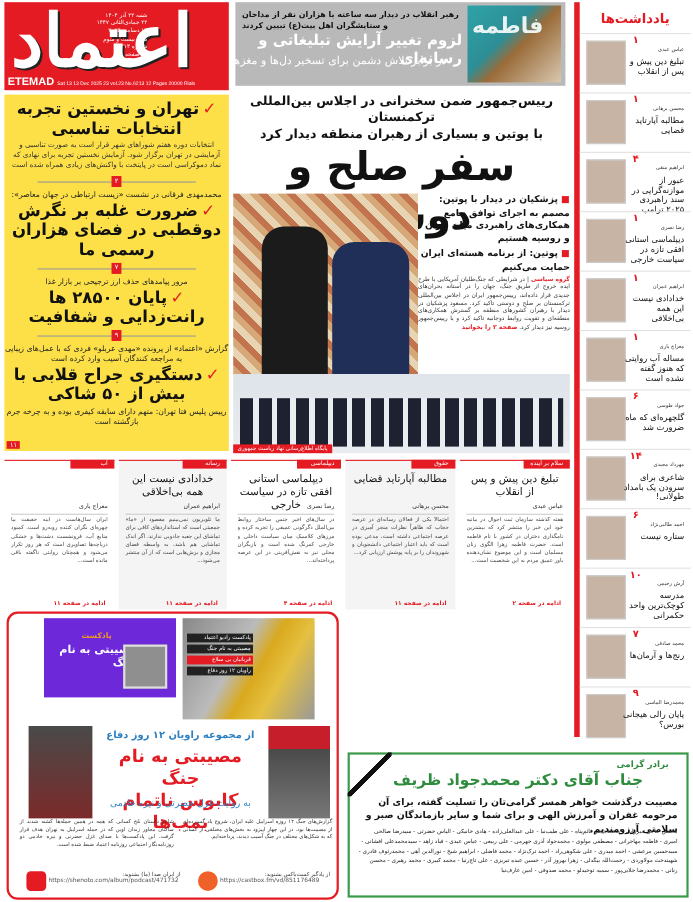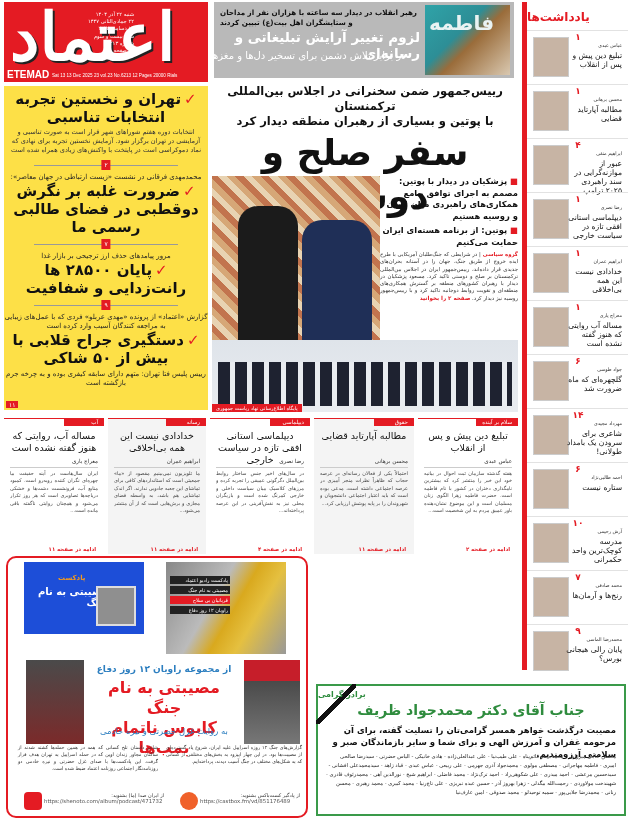--- a/index.html
+++ b/index.html
@@ -13,21 +13,21 @@
 .mast .info{position:absolute;left:48px;bottom:4px;font-size:4.6px;direction:ltr;font-family:"Liberation Sans",sans-serif;white-space:nowrap}
 
 .leader{left:214px;top:2px;width:300px;height:76px;background:#b9b9b9}
 .leader .photo{position:absolute;right:4px;top:3px;width:85px;height:70px;background:linear-gradient(135deg,#2fa3a8 0%,#2d8e96 40%,#9a6c3a 55%,#d9c8b0 100%)}
 .leader .photo .fatemeh{position:absolute;left:4px;top:6px;font-size:20px;color:#e9f3f3;font-weight:bold}
 .leader .sub{position:absolute;right:94px;top:6px;width:200px;font-size:7.2px;font-weight:bold;line-height:10px;color:#111;text-align:left}
 .leader .h{position:absolute;right:94px;top:27px;width:210px;font-size:13.5px;font-weight:bold;color:#fff;text-align:right}
 .leader .h2{position:absolute;right:94px;top:48px;width:210px;font-size:10px;color:#fff;text-align:left}
 
 .side{left:522px;top:2px;width:106px;height:668px;border-left:5px solid #e41b23;background:#fff}
-.side .title{font-size:12px;font-weight:bold;color:#e41b23;text-align:left;margin:8px 0 6px 0}
+.side .title{font-size:12px;font-weight:bold;color:#e41b23;text-align:center;margin:8px 0 6px 0}
 .side .item{position:relative;height:54px;border-top:1px solid #e2e2e2;padding:4px 2px 0 0}
 .side .item .pic{position:absolute;left:6px;top:6px;width:36px;height:40px;background:#c7b4a4;border:1px solid #ccc}
 .side .item .num{position:absolute;right:40px;top:1px;font-size:9px;color:#e41b23;font-weight:bold;width:20px;text-align:center}
 .side .item .auth{position:absolute;right:6px;top:12px;width:55px;font-size:4.8px;color:#333;text-align:right}
 .side .item .ttl{position:absolute;right:6px;top:20px;width:56px;font-size:7.6px;line-height:9px;text-align:right;color:#111}
 
 .leftcol{left:4px;top:86px;width:204px;height:324px;background:#fde047}
 .lhead{font-size:15px;font-weight:bold;text-align:center;line-height:18px;color:#111}
 .lhead .chk{color:#e41b23;margin-left:3px}
 .lsub{font-size:7px;text-align:center;color:#222;line-height:9px}
@@ -54,21 +54,21 @@
 
 .col5{top:418px;height:136px;background:#fff}
 .col5 .tag{position:absolute;right:0;top:0;background:#e41b23;color:#fff;font-size:5.5px;padding:1px 6px;min-width:40px;text-align:right}
 .col5 .bar{position:absolute;right:0;left:0;top:0;height:8px;border-top:1px solid #e41b23}
 .col5 .ttl{position:absolute;right:6px;top:12px;left:6px;font-size:9.5px;line-height:12px;text-align:center;color:#111}
 .col5 .auth{position:absolute;right:6px;left:6px;top:40px;font-size:5.6px;color:#333;text-align:right;border-bottom:1px solid #ccc;padding-bottom:3px}
 .col5 .body{position:absolute;right:6px;left:6px;top:52px;font-size:5px;line-height:7.4px;color:#444;text-align:justify;height:76px;overflow:hidden}
 .col5 .cont{position:absolute;right:8px;bottom:2px;font-size:5.4px;color:#e41b23;font-weight:bold}
 
 .ad{left:6px;top:556px;width:302px;height:262px;border:2px solid #e41b23;border-radius:10px;background:#fff}
-.ad .img1{position:absolute;left:16px;top:4px;width:120px;height:72px;background:#1d4ed8}
+.ad .img1{position:absolute;left:32px;top:4px;width:120px;height:72px;background:#6d28d9}
 .ad .img1 .t1{position:absolute;left:34px;top:12px;font-size:7px;color:#f39a1e;font-weight:bold}
 .ad .img1 .t2{position:absolute;left:4px;top:24px;font-size:10px;color:#fff;font-weight:bold;width:80px;text-align:right}
 .ad .img1 .sq{position:absolute;right:8px;top:24px;width:40px;height:40px;background:#8f8f8f;border:2px solid #ddd}
 .ad .img2{position:absolute;left:158px;top:4px;width:120px;height:92px;background:linear-gradient(120deg,#888 0,#bbb 40%,#d9a91e 55%,#e5c040 70%,#999 100%)}
 .ad .img2 .tags{position:absolute;left:4px;top:14px;width:60px}
 .ad .img2 .tags div{font-size:5px;color:#fff;background:#222;margin-bottom:2px;padding:1px 2px;text-align:right}
 .ad .img2 .tags div.r{background:#e41b23}
 .ad .book1{position:absolute;left:18px;top:102px;width:58px;height:84px;background:linear-gradient(#4a4a4a,#7b2a2a)}
 .ad .book2{position:absolute;left:236px;top:102px;width:56px;height:84px;background:linear-gradient(#c61e2a 0,#c61e2a 25%,#4a4a4a 25%,#777 100%)}
 .ad .series{position:absolute;left:80px;top:106px;width:152px;text-align:center;font-size:9px;color:#2d7fc0;font-weight:bold}
@@ -78,21 +78,21 @@
 .ad .p2{position:absolute;left:158px;top:186px;width:136px;font-size:4.8px;line-height:7px;color:#333;text-align:justify}
 .ad .link1{position:absolute;left:36px;top:234px;width:120px;font-size:5px;color:#333;text-align:right}
 .ad .link1 .u{direction:ltr;display:block;text-align:left;color:#555;font-size:5.4px}
 .ad .link2{position:absolute;left:192px;top:234px;width:100px;font-size:5px;color:#333;text-align:right}
 .ad .link2 .u{direction:ltr;display:block;text-align:left;color:#555;font-size:5.4px}
 .ad .logo1{position:absolute;left:16px;top:234px;width:18px;height:18px;background:#e41b23;border-radius:4px}
 .ad .logo2{position:absolute;left:172px;top:234px;width:18px;height:18px;background:#f0612a;border-radius:9px}
 
 .cond{left:316px;top:684px;width:310px;height:132px;border:2px solid #3a9a4a;background:#fff}
 .cond .ribbon{position:absolute;left:-2px;top:-2px;width:40px;height:40px;background:linear-gradient(135deg,transparent 46%,#111 46%,#111 54%,transparent 54%)}
-.cond .pre{position:absolute;left:0;right:16px;top:4px;text-align:left;font-size:8px;color:#2f8c3e;font-weight:bold}
+.cond .pre{position:absolute;left:0;right:16px;top:4px;text-align:right;font-size:8px;color:#2f8c3e;font-weight:bold}
 .cond .name{position:absolute;left:0;right:0;top:16px;text-align:center;font-size:14px;color:#2f8c3e;font-weight:bold}
 .cond .msg{position:absolute;left:8px;right:8px;top:38px;text-align:right;font-size:8.5px;line-height:12px;color:#111;font-weight:bold}
 .cond .names{position:absolute;left:8px;right:8px;top:66px;text-align:right;font-size:5.2px;line-height:9px;color:#222}
 </style>
 </head>
 <body>
 
 <div class="abs mast">
   <div class="logo">اعتماد</div>
   <div class="dates">
@@ -196,21 +196,21 @@
 <div class="abs leftcol">
   <div style="padding-top:4px">
     <div class="lhead"><span class="chk">✓</span><span>تهران و نخستین تجربه انتخابات تناسبی</span></div>
     <div class="lbody">انتخابات دوره هفتم شوراهای شهر قرار است به صورت تناسبی و آزمایشی در تهران برگزار شود. آزمایش نخستین تجربه برای نهادی که نماد دموکراسی است در پایتخت با واکنش‌های زیادی همراه شده است</div>
     <div class="sep">
         <span>۲</span>
       </div>
   </div>
   <div>
     <div class="lsub">محمدمهدی فرقانی در نشست «زیست ارتباطی در جهان معاصر»:</div>
-    <div class="lhead"><span class="chk">✓</span><span>ضرورت غلبه بر نگرش دوقطبی در فضای طالبی رسمی ما</span></div>
+    <div class="lhead"><span class="chk">✓</span><span>ضرورت غلبه بر نگرش دوقطبی در فضای هزاران رسمی ما</span></div>
     <div class="sep">
         <span>۷</span>
       </div>
   </div>
   <div>
     <div class="lsub">مرور پیامدهای حذف ارز ترجیحی بر بازار غذا</div>
     <div class="lhead"><span class="chk">✓</span><span>پایان ۲۸۵۰۰ ها رانت‌زدایی و شفافیت</span></div>
     <div class="sep">
         <span>۹</span>
       </div>
@@ -273,21 +273,20 @@
   <div class="bar"></div>
     <div class="tag">رسانه</div>
   <div class="ttl">خدادادی نیست این همه بی‌اخلاقی</div>
   <div class="auth">ابراهیم عمران</div>
   <div class="body">ما تلویزیون نمی‌بینیم مقصود از «ما» جمعیتی است که استانداردهای کافی برای تماشای این جعبه جادویی ندارند. اگر اندک تماشایی هم باشد، به واسطه فضای مجازی و برش‌هایی است که از آن منتشر می‌شود...</div>
   <div class="cont">ادامه در صفحه ۱۱</div>
 </div>
 <div class="abs col5" style="left:4px;width:100px">
   <div class="bar"></div>
     <div class="tag">آب</div>
-  <div class="ttl">مساله آب، روایتی که هنوز گفته نشده است</div>
   <div class="auth">معراج یاری</div>
   <div class="body">ایران سال‌هاست در آینه حقیقت بیا چهره‌ای نگران کننده روبه‌رو است. کمبود منابع آب، فرونشست دشت‌ها و خشکی دریاچه‌ها تصاویری است که هر روز تکرار می‌شود و همچنان روایتی ناگفته باقی مانده است...</div>
   <div class="cont">ادامه در صفحه ۱۱</div>
 </div>
 
 <div class="abs ad">
   <div class="img1">
     <div class="t1">پادکست</div>
     <div class="t2">مصیبتی به نام جنگ</div>
     <div class="sq"></div>

